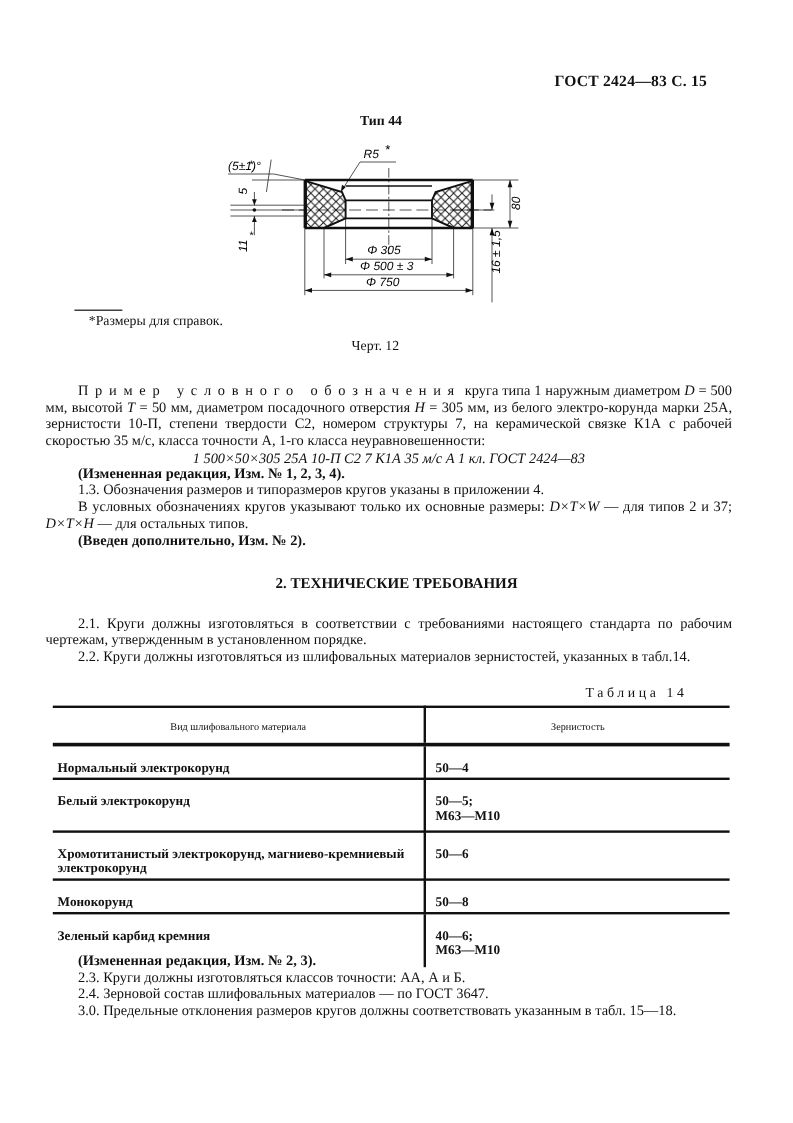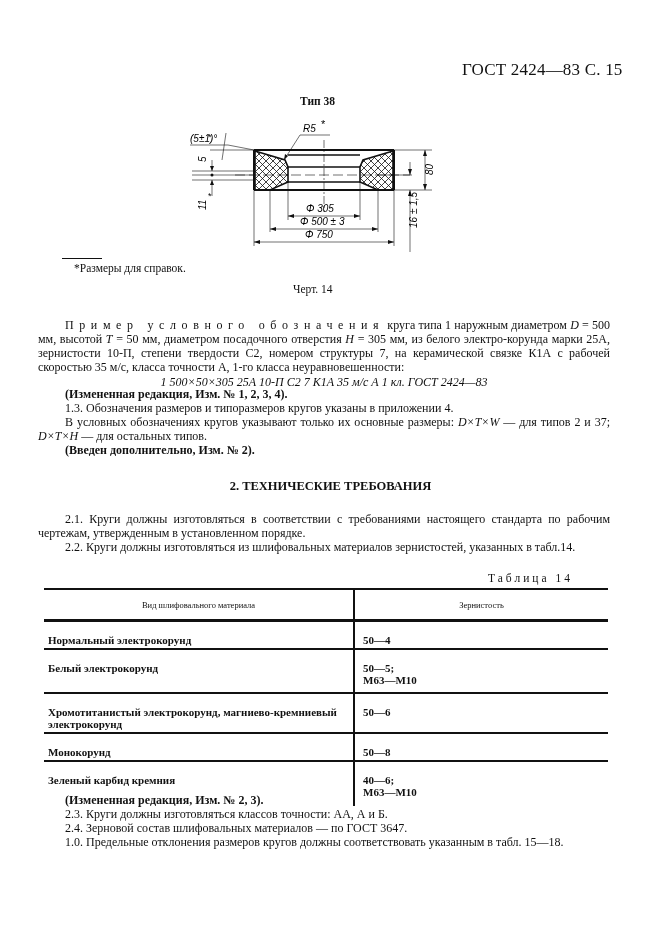--- a/index.html
+++ b/index.html
@@ -2,21 +2,21 @@
 <html><head>
   <meta charset="utf-8">
   <style>
     html, body { margin: 0; padding: 0; background: #ffffff; }
     body {
       width: 661px; height: 936px; position: relative; overflow: hidden;
       font-family: "Liberation Serif", "DejaVu Serif", serif;
       color: #111;
     }
     .abs { position: absolute; }
-    .hdr { left: 462px; top: 60px; font-size: 17px; font-weight: normal; letter-spacing: 0.2px; }
+    .hdr { left: 462px; top: 60px; font-size: 13px; font-weight: bold; letter-spacing: 0.2px; }
     .type-title { left: 300px; top: 95px; font-size: 11.5px; font-weight: bold; }
     .drawing { left: 160px; top: 110px; width: 300px; height: 150px; }
     .fn-rule { left: 62px; top: 258px; width: 40px; border-top: 1px solid #111; }
     .footnote { left: 74px; top: 262px; font-size: 11.5px; }
     .fig-caption { left: 293px; top: 283px; font-size: 11.5px; }
     .para { left: 38px; width: 572px; font-size: 12px; line-height: 14px; text-align: justify; }
     .para p { margin: 0; }
     .ind { text-indent: 27px; }
     .sp { letter-spacing: 5.6px; }
     .it { font-style: italic; }
@@ -41,21 +41,21 @@
     .r3 td { height: 24px; }
     .r4 td { height: 12px; }
     .r5 td { height: 30px; }
     .r6 td { height: 12px; }
   </style>
 </head>
 <body>
 
 <div class="abs hdr">ГОСТ 2424—83 С. 15</div>
 
-<div class="abs type-title">Тип 38</div>
+<div class="abs type-title">Тип 44</div>
 
 <div class="abs drawing">
   <svg width="300" height="150" viewBox="160 110 300 150" xmlns="http://www.w3.org/2000/svg" font-family="Liberation Sans, DejaVu Sans, sans-serif" font-style="italic" font-size="10">
     <defs>
       <pattern id="xh" width="7" height="7" patternUnits="userSpaceOnUse">
         <path d="M0,0 L7,7 M7,0 L0,7" stroke="#111" stroke-width="0.8"></path>
       </pattern>
     </defs>
 
     <line x1="254" y1="150" x2="394" y2="150" stroke="#111" stroke-width="2"></line>
@@ -129,21 +129,21 @@
     <line x1="410" y1="162" x2="410" y2="175" stroke="#111" stroke-width="0.6"></line>
     <path d="M410,175 L408,169 L412,169 Z" fill="#111"></path>
     <line x1="410" y1="190" x2="410" y2="252" stroke="#111" stroke-width="0.6"></line>
     <path d="M410,190 L408,196 L412,196 Z" fill="#111"></path>
     <text x="417" y="228" transform="rotate(-90 417 228)" font-size="10">16 ± 1,5</text>
   </svg>
 </div>
 
 <div class="abs fn-rule"></div>
 <div class="abs footnote">*Размеры для справок.</div>
-<div class="abs fig-caption">Черт. 14</div>
+<div class="abs fig-caption">Черт. 12</div>
 
 <div class="abs para" style="top:318px;">
   <p class="ind">
     <span class="sp">Пример условного обозначения</span><span> круга типа 1 наружным диаметром</span>
     <span class="it">D</span><span> = 500 мм, высотой </span><span class="it">T</span><span> = 50 мм, диаметром посадочного отверстия </span><span class="it">H</span><span> = 305 мм, из белого электро-</span><span>корунда марки 25А, зернистости 10-П, степени твердости С2, номером структуры 7, на керамической связке К1А с рабочей скоростью 35 м/с, класса точности А, 1-го класса неуравновешенности:</span>
   </p>
   <p class="center it" style="margin-top:1px;">1 500×50×305 25А 10-П С2 7 К1А 35 м/с А 1 кл. ГОСТ 2424—83</p>
 </div>
 
 <div class="abs para" style="top:387px;">
@@ -204,14 +204,14 @@
           <div>М63—М10</div>
         </td>
     </tr>
   </tbody>
 </table>
 
 <div class="abs para" style="top:793px;">
   <p class="ind-b">(Измененная редакция, Изм. № 2, 3).</p>
   <p class="ind">2.3. Круги должны изготовляться классов точности: АА, А и Б.</p>
   <p class="ind">2.4. Зерновой состав шлифовальных материалов — по ГОСТ 3647.</p>
-  <p class="ind">1.0. Предельные отклонения размеров кругов должны соответствовать указанным в табл. 15—18.</p>
+  <p class="ind">3.0. Предельные отклонения размеров кругов должны соответствовать указанным в табл. 15—18.</p>
 </div>
 
 </body></html>

